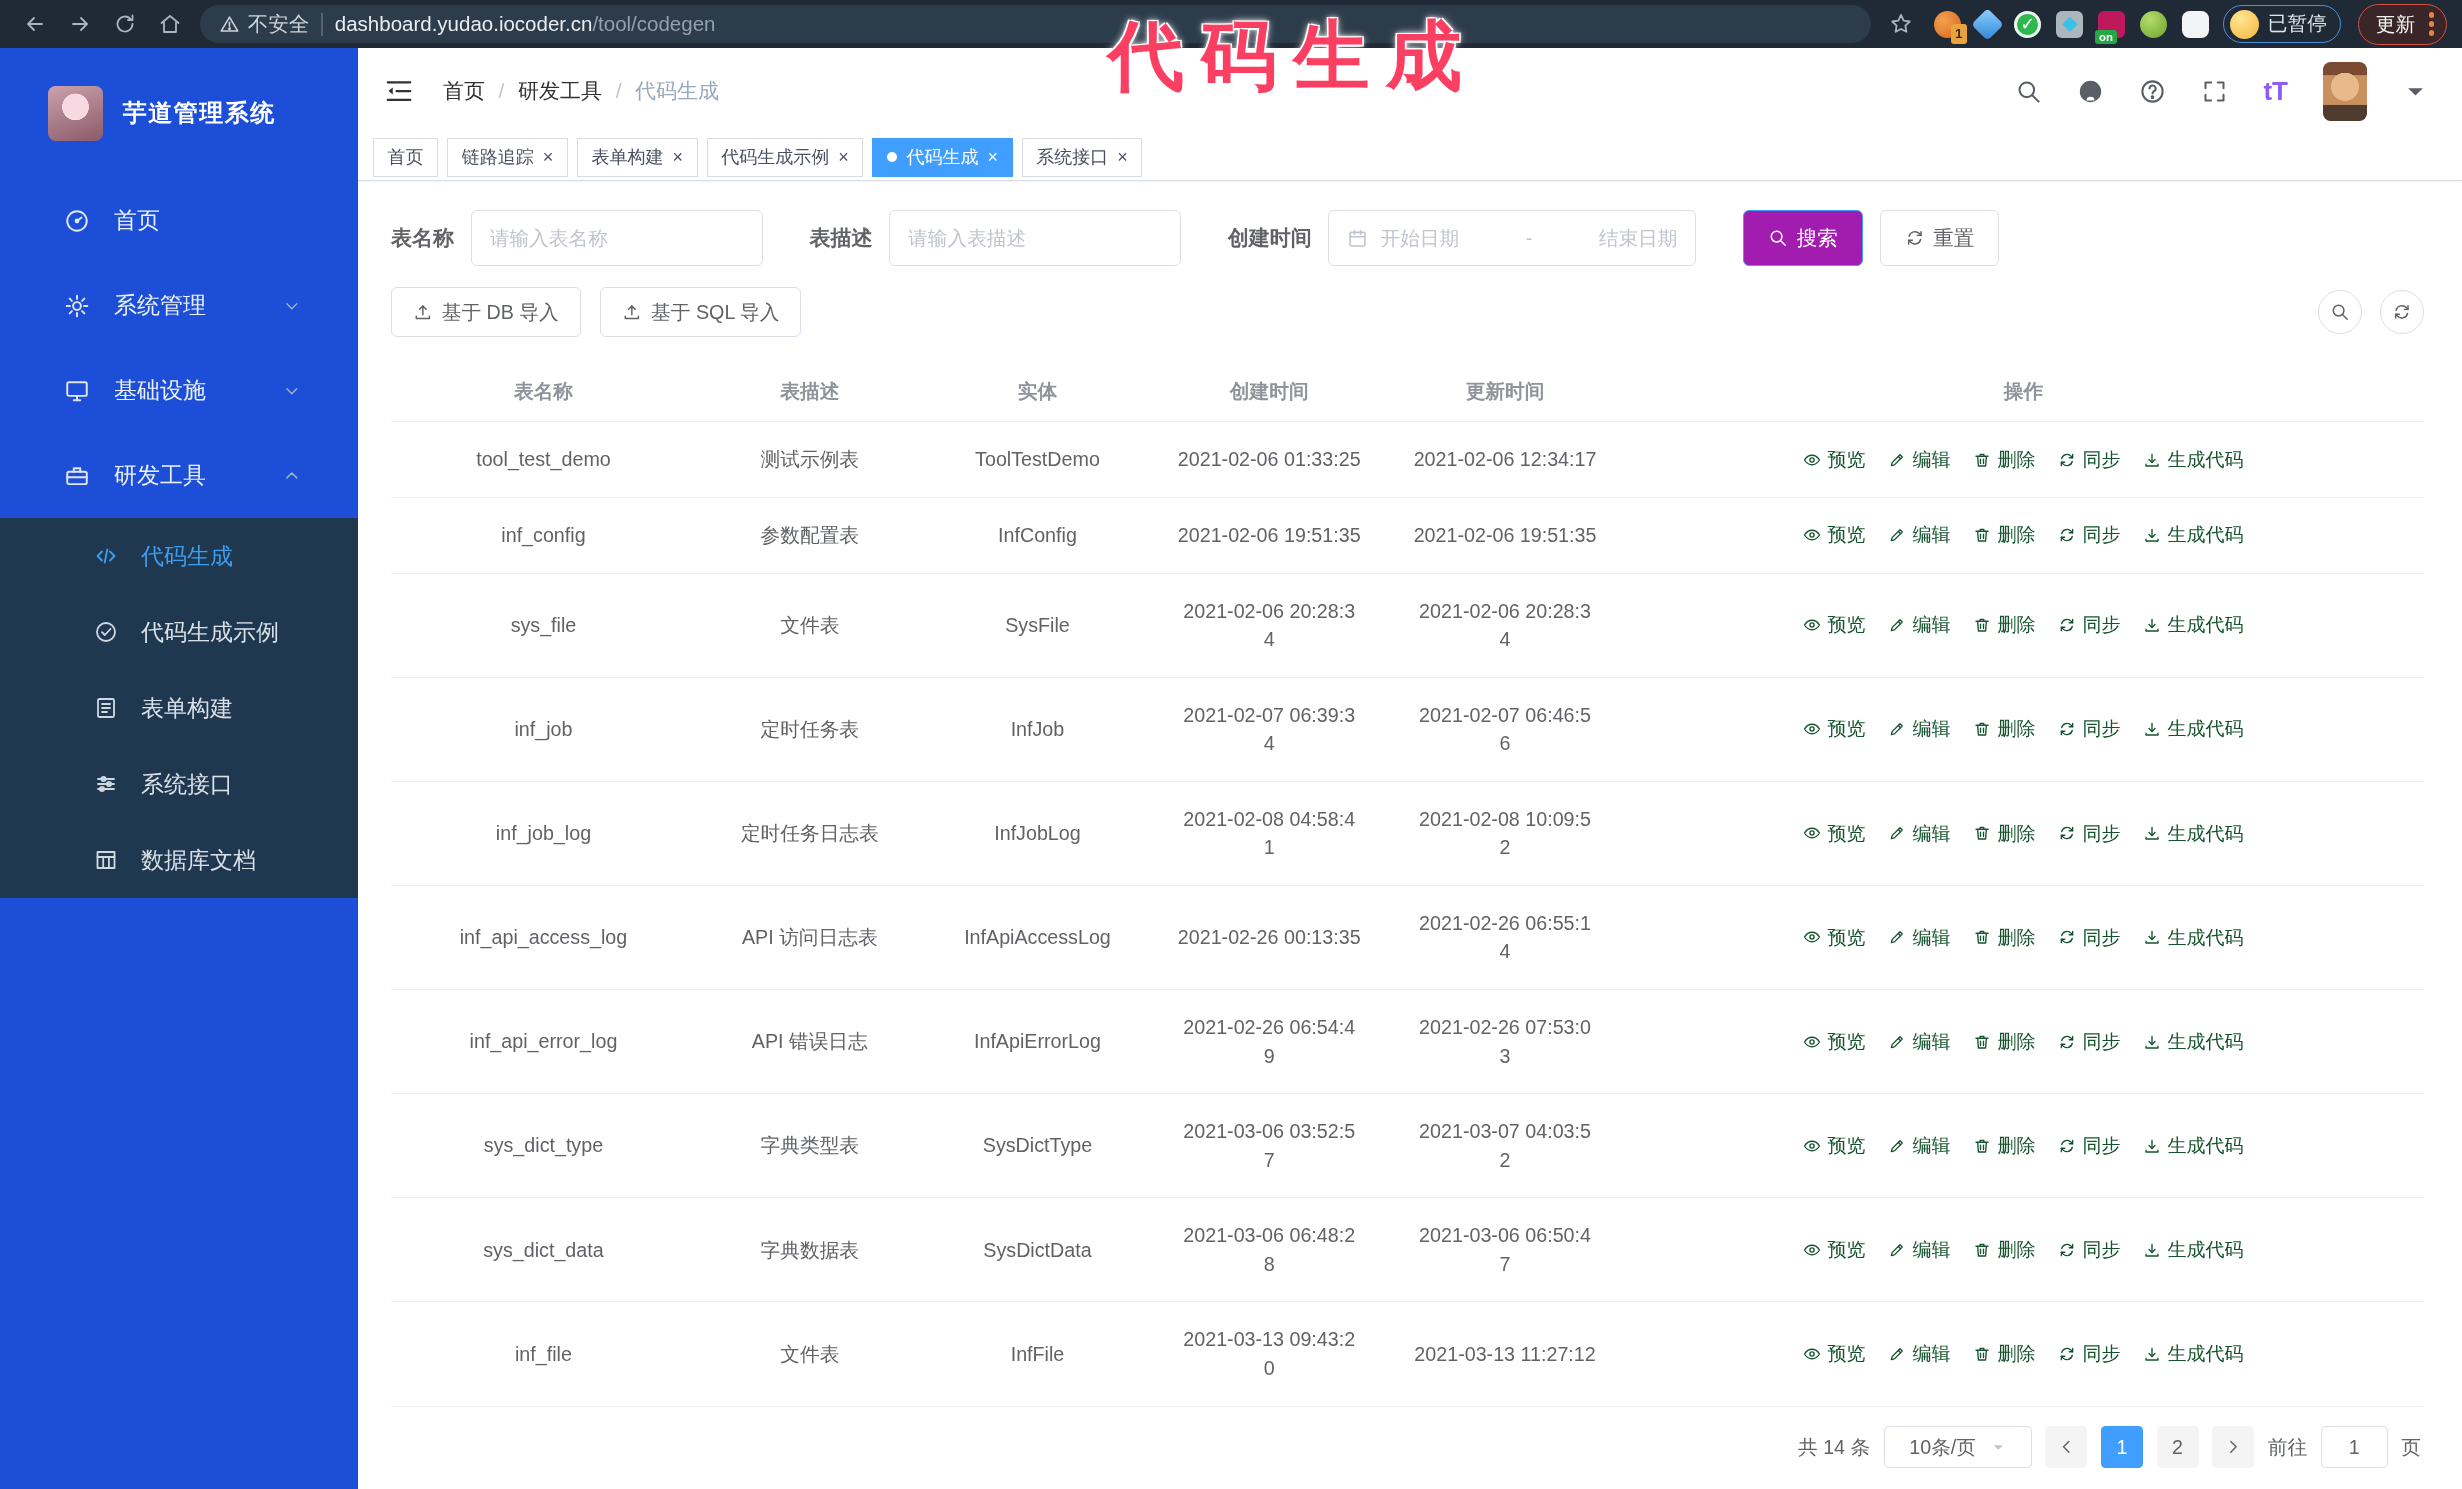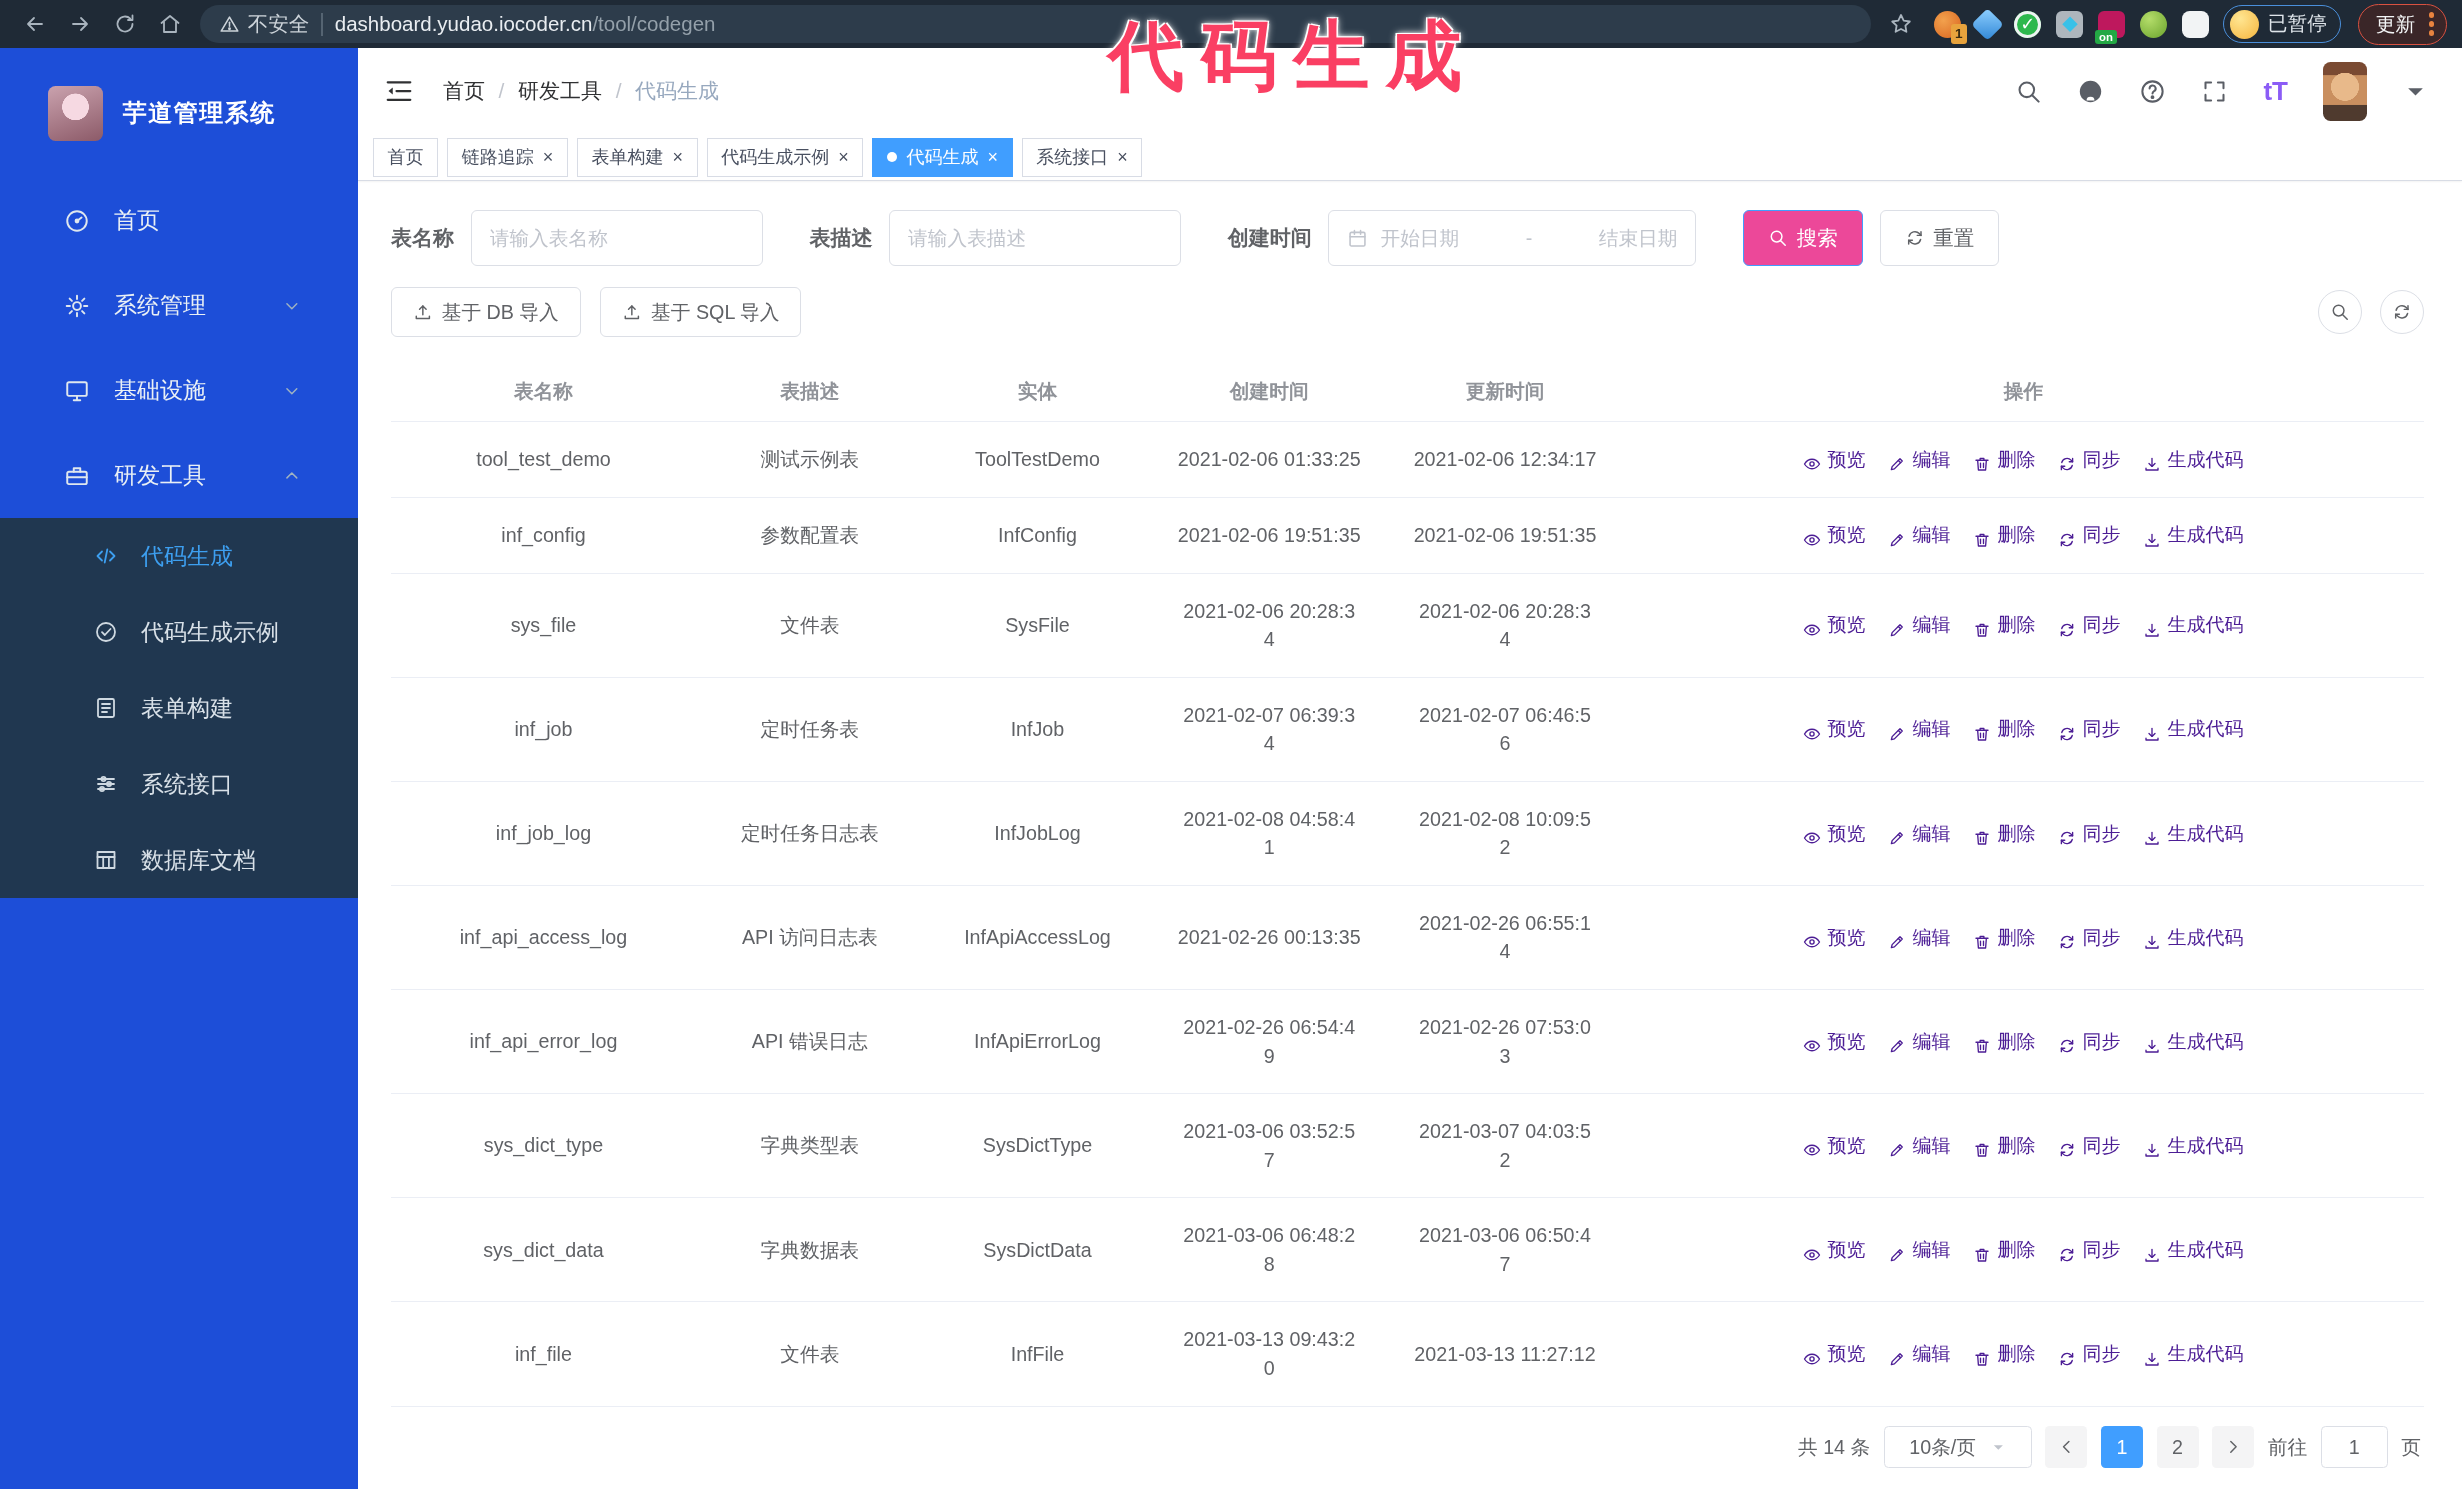--- a/index.html
+++ b/index.html
@@ -85,34 +85,34 @@
   .finput input{border:none;outline:none;font-size:19.7px;width:100%;color:#606266;font-family:inherit}
   .finput input::placeholder{color:#c0c4cc}
   .w1{width:292px;margin-right:30px}
   .w2{width:292px;margin-right:30px}
   .dater{width:368px;gap:12px;margin-right:30px}
   .dater [data-icon]{font-size:21px;color:#c0c4cc;flex:none}
   .ph{color:#c0c4cc;white-space:nowrap}
   .dater .mid{color:#c0c4cc;flex:1;text-align:center}
   .btn{height:56px;border-radius:6px;display:inline-flex;align-items:center;gap:9px;font-size:20.5px;padding:0 24px;cursor:pointer;border:1.5px solid #dcdfe6;background:#fff;color:#606266;white-space:nowrap}
   .btn [data-icon]{font-size:19.7px}
-  .btn.primary{background:#ec4899;border-color:#409eff;color:#fff}
+  .btn.primary{background:#a21caf;border-color:#409eff;color:#fff}
   .toolrow{display:flex;align-items:center;margin-top:21px}
   .btn.sm{height:50px;font-size:19.7px;padding:0 21px;margin-right:19.7px}
   .circles{margin-left:auto;display:flex;gap:18px}
   .cbtn{width:44px;height:44px;border-radius:50%;border:1.5px solid #dcdfe6;display:flex;align-items:center;justify-content:center;color:#606266;font-size:19.7px;cursor:pointer;background:#fff}
 
   table{width:100%;border-collapse:collapse;margin-top:24px;table-layout:fixed}
   th{color:#909399;font-size:19.7px;font-weight:bold;padding:16.7px 6px;border-bottom:0.8px solid #ebeef5;text-align:center}
   td{color:#606266;font-size:19.7px;padding:23px 6px;border-bottom:0.8px solid #ebeef5;text-align:center;line-height:1.45;word-break:break-all}
   td.date{white-space:pre-line}
   col.c-name{width:15%}col.c-desc{width:11.2%}col.c-entity{width:11.2%}
   col.c-create{width:11.6%}col.c-update{width:11.6%}col.c-act{width:39.4%}
   .acts{display:flex;justify-content:center;gap:23px;white-space:nowrap}
-  .alink{color:#4c1d95;display:inline-flex;align-items:flex-end;gap:6px;font-size:19px;cursor:pointer}
+  .alink{color:#14532d;display:inline-flex;align-items:center;gap:6px;font-size:19px;cursor:pointer}
   .alink [data-icon]{font-size:18px}
 
   .pager{display:flex;align-items:center;justify-content:flex-end;gap:13.6px;margin:19.7px 3px 0 0;font-size:19.7px;color:#606266}
   .psel{width:148px;height:42px;border:1.5px solid #dcdfe6;border-radius:4.5px;display:flex;align-items:center;justify-content:center;gap:13.6px;cursor:pointer}
   .psel .caret{font-size:16.7px;color:#c0c4cc}
   .pbtn{min-width:42px;height:42px;border-radius:4.5px;background:#f4f4f5;display:flex;align-items:center;justify-content:center;font-size:19.7px;color:#606266;cursor:pointer;padding:0 4.5px}
   .pbtn.active{background:#409eff;color:#fff}
   .goto{width:67px;height:42px;border:1.5px solid #dcdfe6;border-radius:4.5px;text-align:center;font-size:19.7px;color:#606266;outline:none;font-family:inherit}
 
   

